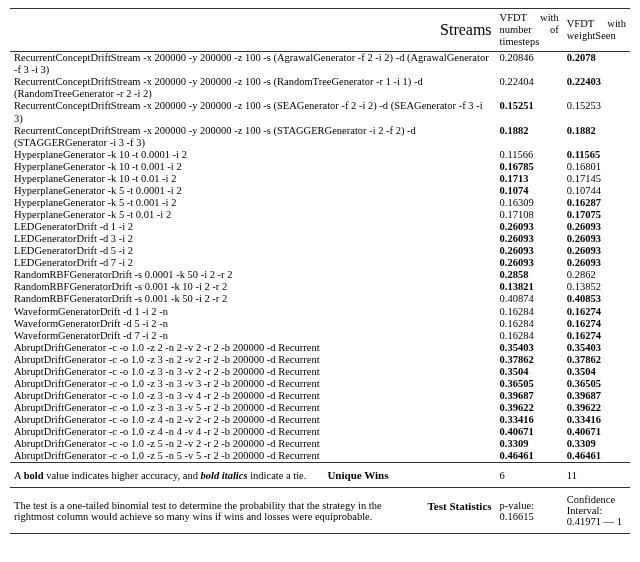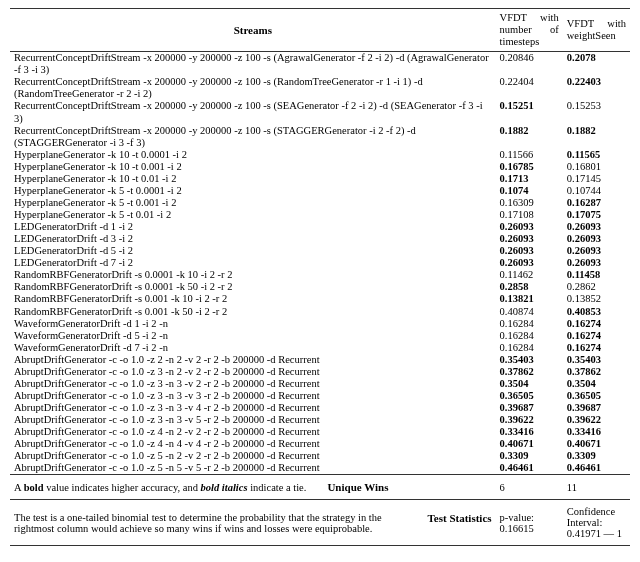--- a/index.html
+++ b/index.html
@@ -23,23 +23,23 @@
     word-wrap: break-word;
   }
   .hdr td {
     border-top: 1px solid #333;
     border-bottom: 1px solid #333;
     padding-top: 3px;
     padding-bottom: 3px;
     vertical-align: middle;
   }
   .hdr .streams {
-    text-align: center;
-    font-weight: bold;
-    font-size: 11px;
+    text-align: right;
+    font-weight: normal;
+    font-size: 16px;
   }
   .colhead {
     font-size: 10.5px;
     line-height: 1.15;
     text-align: justify;
   }
   .row td { line-height: 1.15; }
   .b { font-weight: bold; }
   .bi { font-weight: bold; }
   .sec-sep { border-bottom: 1px solid #333; }
@@ -128,25 +128,20 @@
         <td class="stream">LEDGeneratorDrift -d 5 -i 2</td>
         <td class="val bi">0.26093</td>
         <td class="val bi">0.26093</td>
       </tr>
       <tr class="row">
         <td class="stream">LEDGeneratorDrift -d 7 -i 2</td>
         <td class="val bi">0.26093</td>
         <td class="val bi">0.26093</td>
       </tr>
       <tr class="row">
-        <td class="stream">RandomRBFGeneratorDrift -s 0.0001 -k 10 -i 2 -r 2</td>
-        <td class="val ">0.11462</td>
-        <td class="val b">0.11458</td>
-      </tr>
-      <tr class="row">
         <td class="stream">RandomRBFGeneratorDrift -s 0.0001 -k 50 -i 2 -r 2</td>
         <td class="val b">0.2858</td>
         <td class="val ">0.2862</td>
       </tr>
       <tr class="row">
         <td class="stream">RandomRBFGeneratorDrift -s 0.001 -k 10 -i 2 -r 2</td>
         <td class="val b">0.13821</td>
         <td class="val ">0.13852</td>
       </tr>
       <tr class="row">

